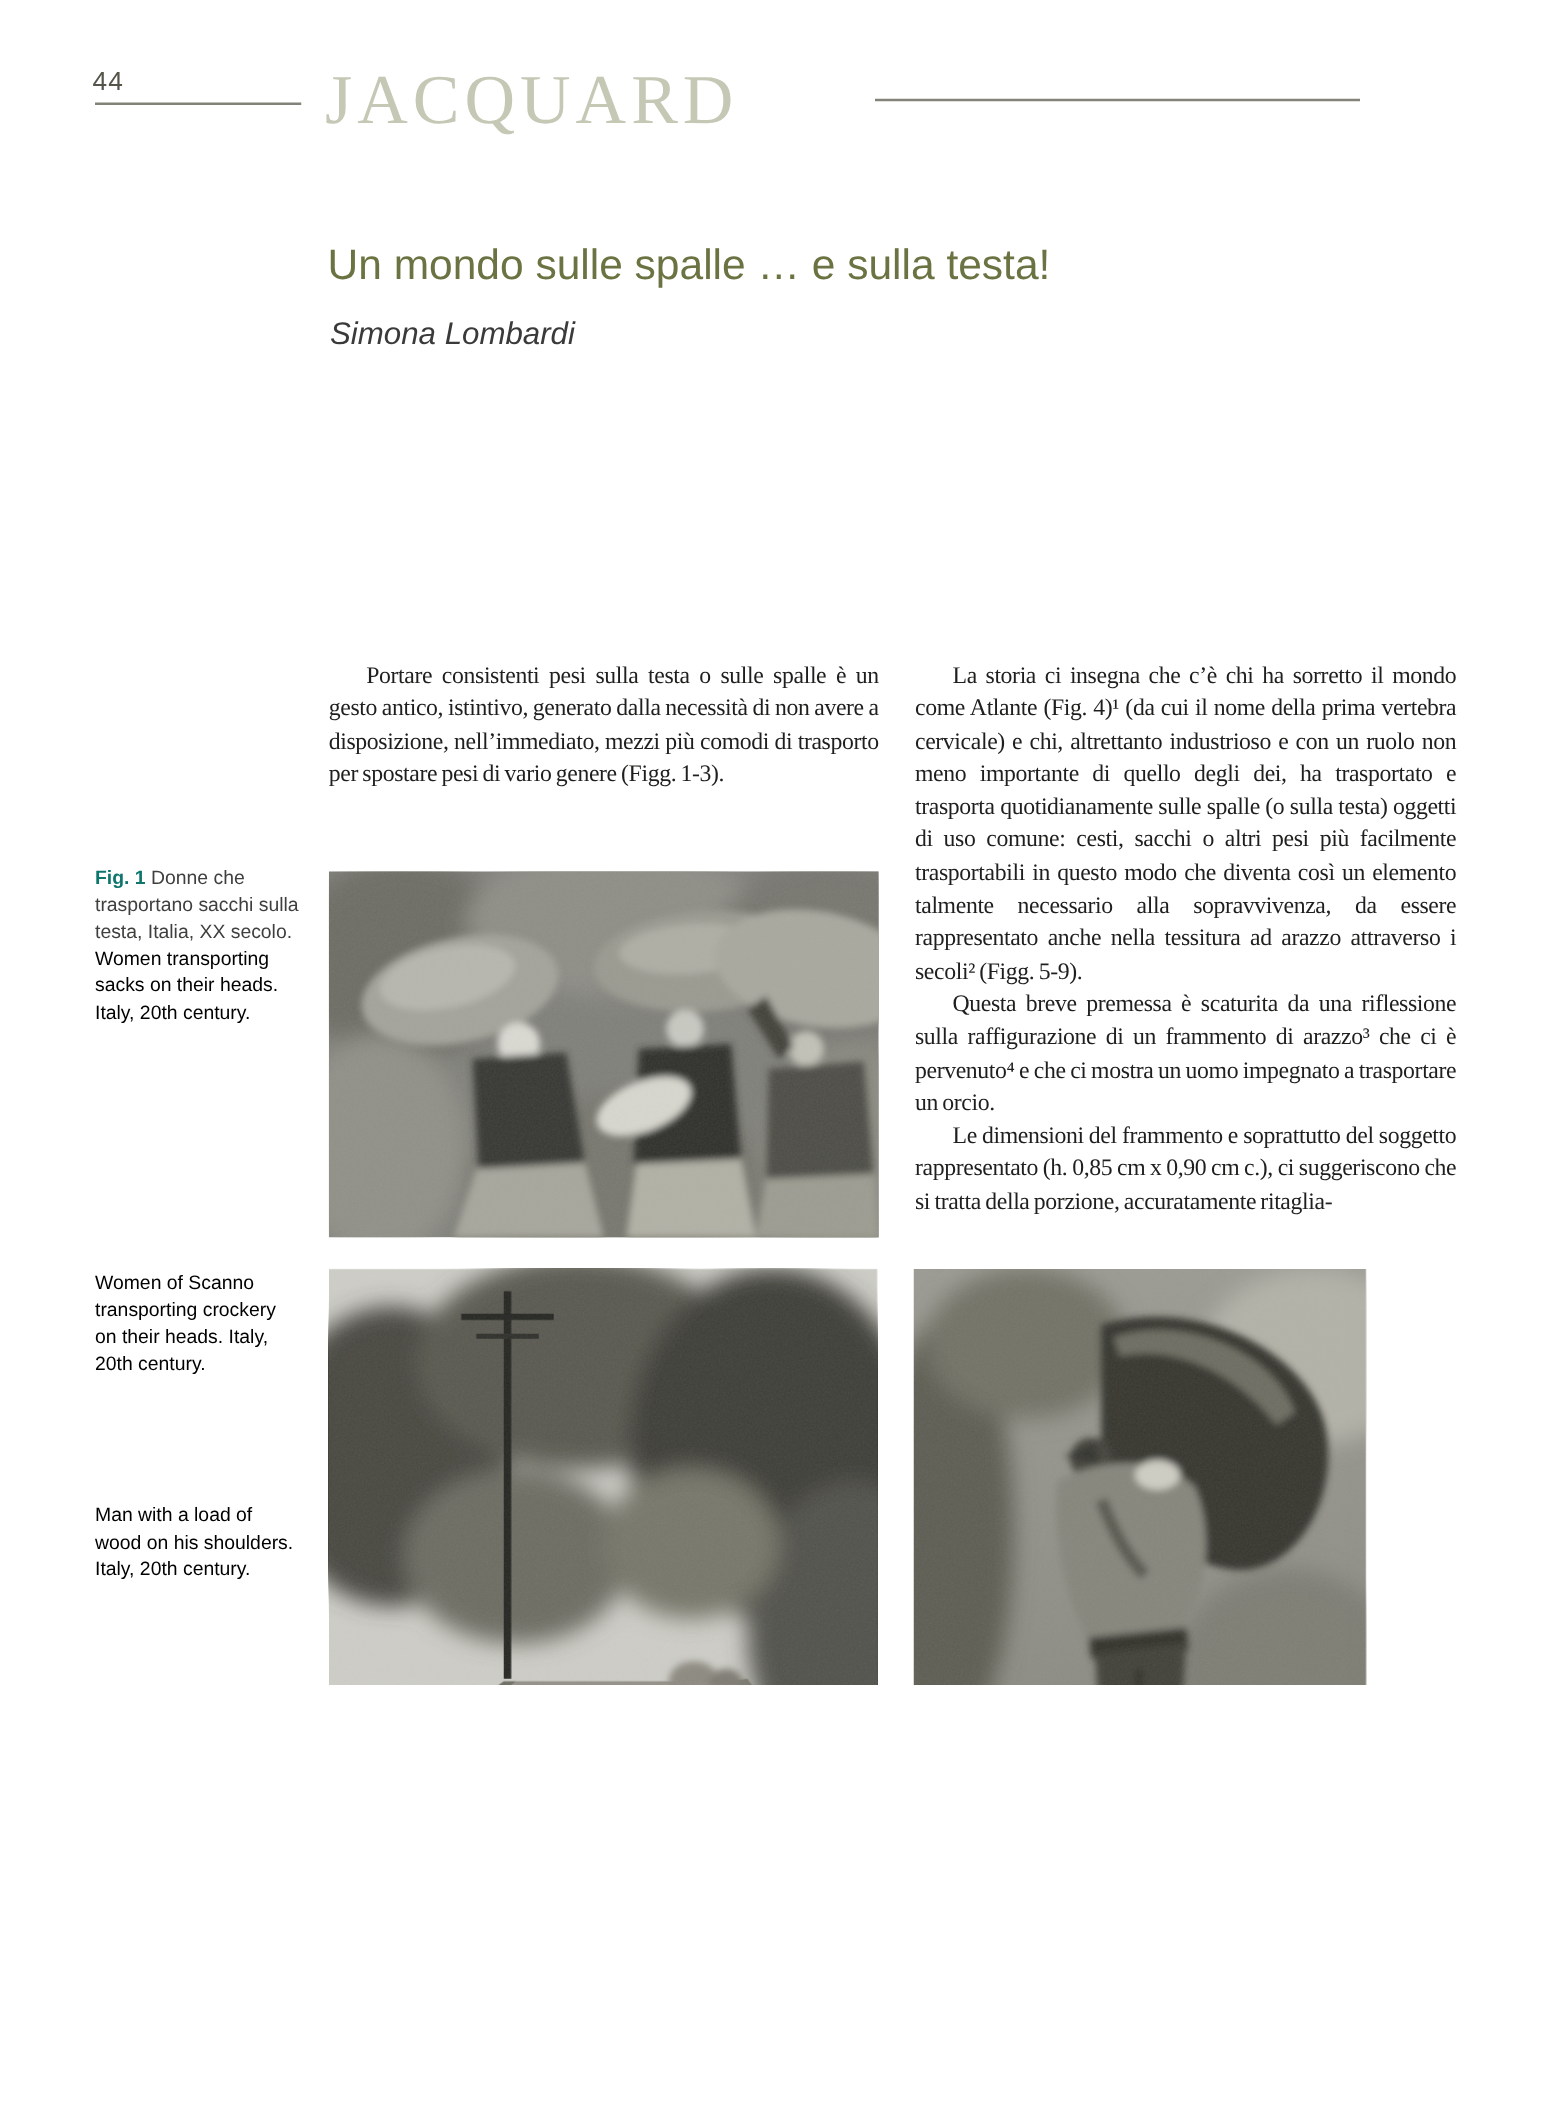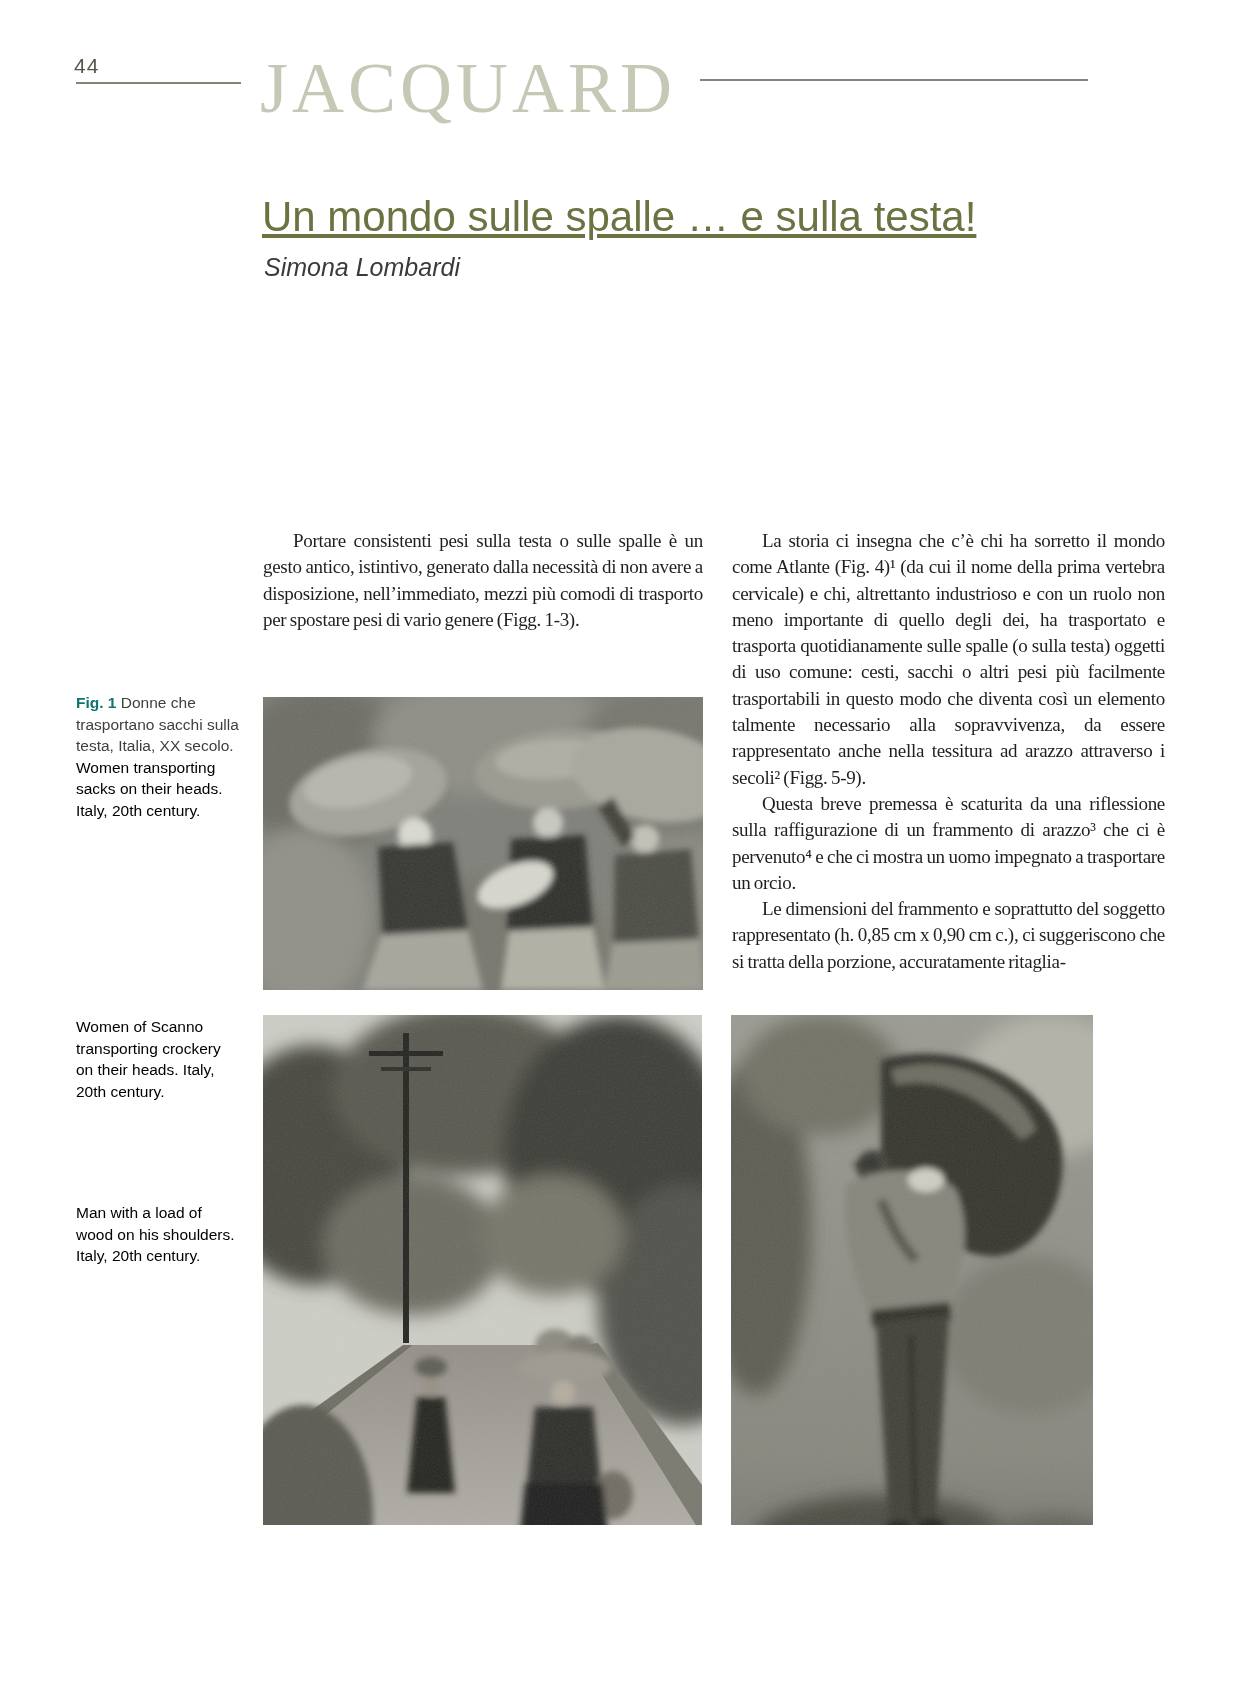--- a/index.html
+++ b/index.html
@@ -1,29 +1,29 @@
 <!DOCTYPE html>
 <html lang="it"><head>
 <meta charset="utf-8">
 <style>
   html,body{margin:0;padding:0;background:#ffffff;}
-  .page{position:relative;width:1241px;height:1525px;background:#ffffff;overflow:hidden;
+  .page{position:relative;width:1241px;height:1348px;background:#ffffff;overflow:hidden;
         font-family:"Liberation Sans",sans-serif;}
   .abs{position:absolute;}
 
   
   .page-number{left:74px;top:54px;font-size:21px;color:#55554b;letter-spacing:1px;}
   .rule{background:#83837a;height:2px;}
   .rule-left{left:76px;top:82px;width:165px;}
   .rule-right{left:700px;top:79px;width:388px;}
   .masthead{left:260px;top:52px;font-family:"Liberation Serif","DejaVu Serif",serif;
-            font-size:72px;line-height:1;color:#c6c8b6;letter-spacing:4px;font-weight:400;}
-
-  
-  .article-title{left:262px;top:194px;font-size:42px;color:#6b7342;line-height:1.1;text-decoration:underline;}
+            font-size:56px;line-height:1;color:#c6c8b6;letter-spacing:4px;font-weight:400;}
+
+  
+  .article-title{left:262px;top:194px;font-size:34px;color:#6b7342;line-height:1.1;}
   .article-author{left:264px;top:253px;font-size:25px;font-style:italic;color:#3a3a38;}
 
   
   .bodycol{font-family:"Liberation Serif","DejaVu Serif",serif;font-size:19px;
            line-height:26.3px;color:#1f1f1d;text-align:justify;
            letter-spacing:-0.3px;word-spacing:-1px;}
   .bodycol p{margin:0;text-indent:30px;}
   .col-left{left:263px;top:528px;width:440px;}
   .col-right{left:732px;top:528px;width:433px;}
 

